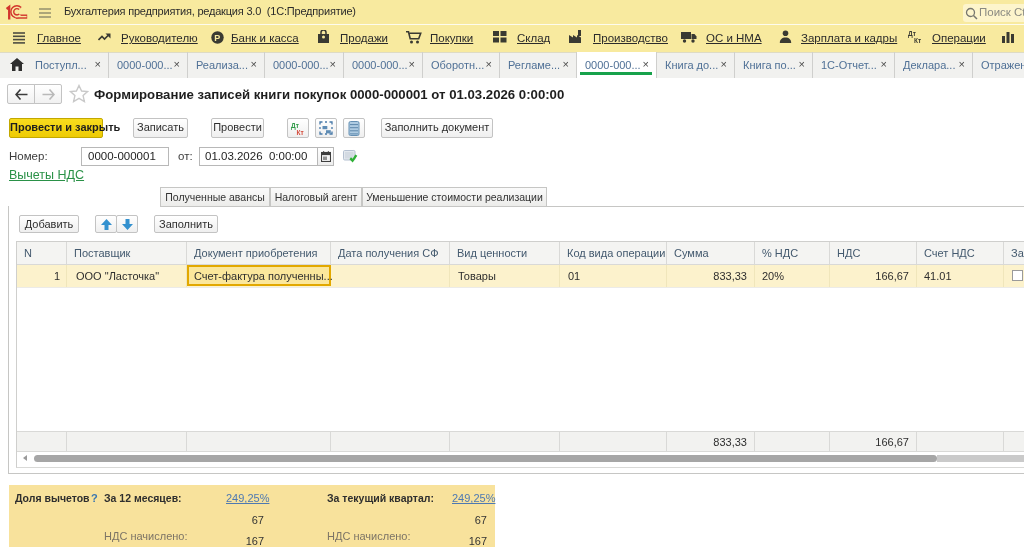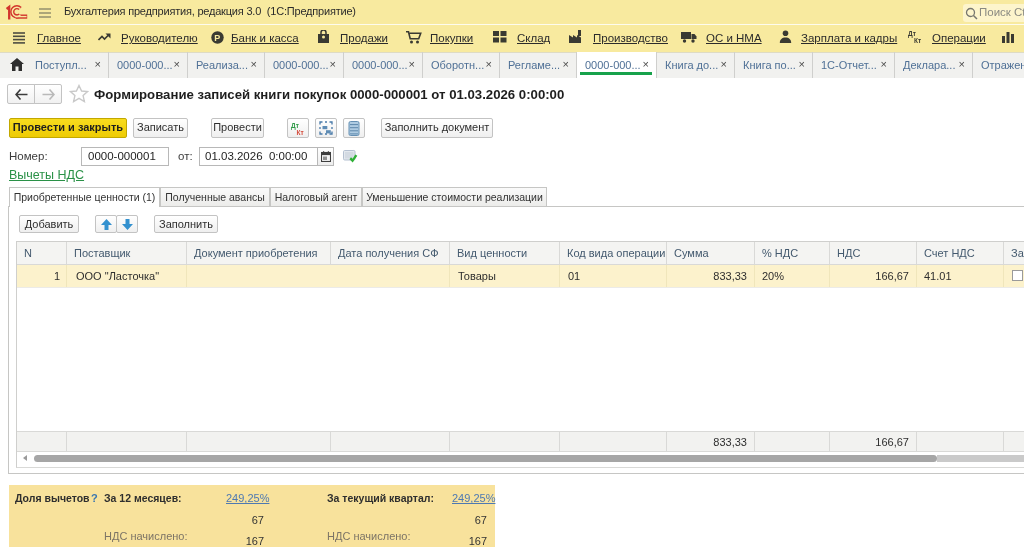--- a/index.html
+++ b/index.html
@@ -26,21 +26,21 @@
 .tab.active { background:#ffffff; }
 .tab.active .ul { position:absolute; left:3px; right:4px; bottom:3px; height:3px; background:#17a24b; }
 
 
 .navbtn { position:absolute; top:84px; width:28px; height:20px; background:linear-gradient(#ffffff,#f1f1f1); border:1px solid #c3c3c3; }
 #pagetitle { left:94px; top:87px; font-size:13.2px; font-weight:bold; color:#1e1e1e; }
 
 
 .btn { position:absolute; top:118px; height:20px; background:linear-gradient(#ffffff,#efefef); border:1px solid #c3c3c3; border-radius:2px; font-size:11px; color:#2e2e2e; text-align:center; white-space:nowrap; }
 .btn span { position:relative; top:2px; }
-#btn-main { left:9px; width:118px; background:linear-gradient(#f8dc1e,#eecb04); border:1px solid #c2a800; font-weight:bold; color:#1e1e1e; }
+#btn-main { left:9px; width:94px; background:linear-gradient(#f8dc1e,#eecb04); border:1px solid #c2a800; font-weight:bold; color:#1e1e1e; }
 
 
 .flabel { position:absolute; top:150px; font-size:11.5px; color:#3c3c3c; }
 .field { position:absolute; top:147px; height:19px; background:#fff; border:1px solid #b8b8b8; font-size:11.5px; color:#1e1e1e; }
 
 #vheader { left:9px; top:168px; font-size:12.5px; color:#2a9147;text-decoration:underline; }
 
 
 .stab { position:absolute; top:187px; height:19px; border:1px solid #c6c6c4; border-bottom:none; background:linear-gradient(#fafafa,#ececea); font-size:10.5px; color:#333; text-align:center; white-space:nowrap; overflow:hidden; }
 .stab.active { background:#ffffff; height:20px; z-index:3; }
@@ -283,21 +283,20 @@
       </svg>
   </div>
   <svg class="abs" style="left:343px;top:149px" width="15" height="15" viewBox="0 0 15 15">
       <rect x="0.5" y="1.5" width="11.5" height="9.5" rx="1.2" fill="#e3e8ee" stroke="#b4c0d0" stroke-width="1"></rect>
       <rect x="2" y="3" width="8.5" height="6.5" fill="#d3dae2"></rect>
       <path d="M6.5 10.2 L9.7 13.6 L14.3 6.8 L12.3 5.4 L9.6 9.8 L8 8.3 Z" fill="#2eb135"></path>
     </svg>
 
   <div class="abs" id="vheader">Вычеты НДС</div>
 
-  <div class="stab active" style="left:9px;width:151px;"><span style="position:relative;top:3px">Приобретенные ценности (1)</span></div>
   <div class="stab" style="left:160px;width:110px;"><span style="position:relative;top:3px">Полученные авансы</span></div>
   <div class="stab" style="left:270px;width:92px"><span style="position:relative;top:3px">Налоговый агент</span></div>
   <div class="stab" style="left:362px;width:185px;"><span style="position:relative;top:3px">Уменьшение стоимости реализации</span></div>
   <div class="abs" id="panelborder"></div>
   <div class="abs" id="paneltopmask"></div>
 
   <div class="tbtn" style="left:19px;width:60px"><span style="position:relative;top:2px">Добавить</span></div>
   <div class="tbtn" style="left:95px;width:22px">
     <svg style="position:absolute;left:5px;top:3px" width="11" height="11" viewBox="0 0 11 11">
         <path d="M5.5 0 L11 6 H7.5 V11 H3.5 V6 H0 Z" fill="#3391cf"></path>
@@ -345,20 +344,23 @@
       <div class="hc" style="left:987px;width:21px;border-right:none">
           <span>За</span>
         </div>
     </div>
     <div id="trow">
       <div class="rc" style="left:0;width:50px">
           <span style="right:6px">1</span>
         </div>
       <div class="rc" style="left:50px;width:120px">
           <span style="left:9px">ООО "Ласточка"</span>
+        </div>
+      <div class="rc" style="left:170px;width:144px;border:2px solid #e2a800;background:#fbe79c;height:21px">
+          <span style="left:5px;top:3px">Счет-фактура полученны...</span>
         </div>
       <div class="rc" style="left:314px;width:119px"></div>
       <div class="rc" style="left:433px;width:110px">
           <span style="left:8px">Товары</span>
         </div>
       <div class="rc" style="left:543px;width:107px">
           <span style="left:8px">01</span>
         </div>
       <div class="rc" style="left:650px;width:88px">
           <span style="right:7px">833,33</span>

